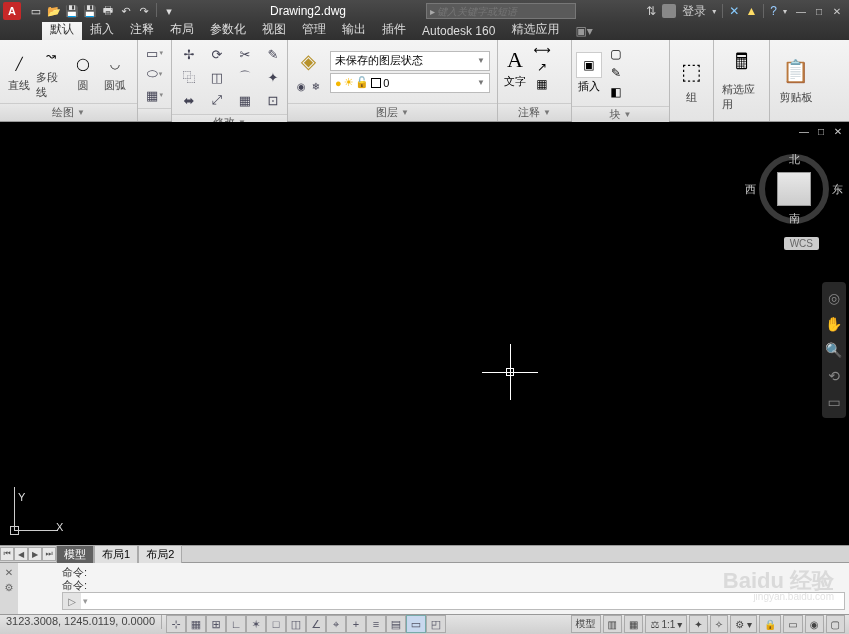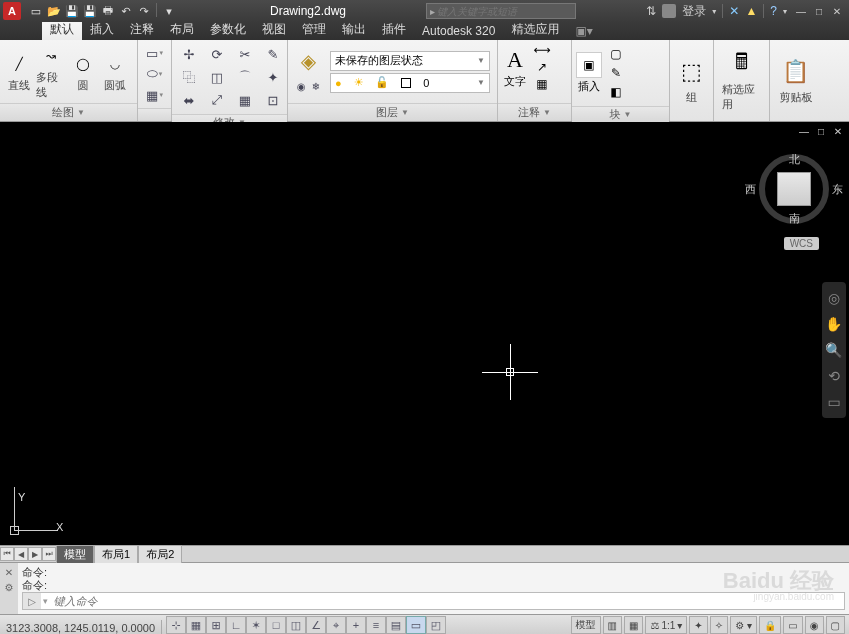--- a/index.html
+++ b/index.html
@@ -36,21 +36,21 @@
 .panel-foot .dd{font-size:8px;color:#777;}
 
 .big-tool { display:flex; flex-direction:column; align-items:center; width:30px; gap:1px;}
 .big-tool .ico { width:26px; height:26px; display:flex; align-items:center; justify-content:center;}
 .big-tool .lbl { font-size:11px; color:#444;}
 .small-grid3 { display:grid; grid-template-columns: repeat(4, 26px); grid-template-rows: repeat(3, 22px); gap:1px 2px; align-items:center; justify-items:center;}
 .small-btn { width:22px; height:20px; display:flex; align-items:center; justify-content:center; font-size:13px; color:#445;}
 .dd-caret{font-size:7px;color:#888;margin-left:1px;}
 
 .layer-col { display:flex; flex-direction:column; gap:2px; width:168px; padding:2px 3px;}
-.layer-cell { height:20px; border:1px solid #bbb; background:#fff; display:flex; align-items:center; padding:0 4px; font-size:11px; gap:12px;}
+.layer-cell { height:20px; border:1px solid #bbb; background:#fff; display:flex; align-items:center; padding:0 4px; font-size:11px; gap:2px;}
 .layer-cell .caret{margin-left:auto;font-size:8px;color:#777;}
 .bulb{color:#f5b700;} .sun{color:#f5b700;} .lock{color:#558;}
 .swatch{width:10px;height:10px;border:1px solid #000;background:#fff;}
 
 .anno-panel .panel-body{flex-direction:column;align-items:flex-start;padding:2px 3px;gap:1px;}
 .anno-row{display:flex;align-items:center;gap:3px;}
 .anno-big{width:28px;height:28px;display:flex;align-items:center;justify-content:center;font-size:22px;font-family:"Times New Roman",serif;}
 .anno-sm{width:20px;height:16px;display:flex;align-items:center;justify-content:center;font-size:12px;}
 
 .block-col{display:flex;flex-direction:column;gap:1px;padding:2px;}
@@ -91,31 +91,31 @@
 
 .layout-tabs{height:17px;background:#d4d4d4;display:flex;align-items:center;border-top:1px solid #999;font-size:11px;}
 .lt-nav{display:flex;gap:0;}
 .lt-nav-btn{width:14px;height:14px;background:#e8e8e8;border:1px solid #aaa;display:flex;align-items:center;justify-content:center;font-size:8px;color:#555;}
 .lt-tab{padding:1px 7px;background:#e0e0e0;border:1px solid #aaa;border-bottom:none;}
 .lt-tab.active{background:#606060;color:#fff;}
 
 
 .cmd-area{height:52px;background:#f4f4f4;display:flex;border-top:1px solid #999;}
 .cmd-side{width:18px;background:#d8d8d8;display:flex;flex-direction:column;align-items:center;gap:4px;padding-top:4px;font-size:10px;color:#666;}
-.cmd-main{flex:1;display:flex;flex-direction:column;font-size:11px;color:#333;padding:2px 4px;position:relative;}
+.cmd-main{flex:1;display:flex;flex-direction:column;font-size:11px;color:#333;padding:2px 4px;position:relative;margin-left:40px;}
 .cmd-line{height:13px;}
 .cmd-input-row{display:flex;align-items:center;height:18px;background:#fff;border:1px solid #bbb;margin-top:1px;}
 .cmd-prompt{width:18px;height:16px;background:#e4e4e4;display:flex;align-items:center;justify-content:center;font-size:10px;color:#777;}
 .cmd-input{flex:1;border:none;outline:none;font-size:11px;font-style:italic;color:#999;padding-left:4px;}
 
 .watermark{position:absolute;right:15px;top:3px;color:rgba(200,200,200,.6);font-size:22px;font-weight:bold;font-family:Liberation Sans, sans-serif;pointer-events:none;}
 .watermark-sub{position:absolute;right:15px;top:28px;color:rgba(180,180,180,.4);font-size:10px;pointer-events:none;}
 
 
-.statusbar{height:20px;background:linear-gradient(#e4e4e4,#cfcfcf);display:flex;align-items:flex-end;font-size:11px;color:#444;border-top:1px solid #999;}
+.statusbar{height:20px;background:linear-gradient(#e4e4e4,#cfcfcf);display:flex;align-items:flex-start;font-size:11px;color:#444;border-top:1px solid #999;}
 .coords{padding:0 6px;}
 .sb-sep{width:1px;height:14px;background:#aaa;}
 .sb-btns{display:flex;gap:0;margin-left:4px;}
 .sb-btn{width:20px;height:18px;background:#d8d8d8;border:1px solid #aaa;display:flex;align-items:center;justify-content:center;font-size:11px;color:#556;}
 .sb-btn.on{background:#c8d8ee;border-color:#7aa;}
 .sb-right{margin-left:auto;display:flex;align-items:center;gap:2px;padding-right:4px;}
 .sb-rbtn{height:18px;padding:0 4px;background:#d8d8d8;border:1px solid #aaa;display:flex;align-items:center;gap:2px;font-size:10px;}
 </style>
 </head>
 <body>
@@ -160,21 +160,21 @@
 <div class="menubar">
   <div class="menu-tab active">默认</div>
   <div class="menu-tab">插入</div>
   <div class="menu-tab">注释</div>
   <div class="menu-tab">布局</div>
   <div class="menu-tab">参数化</div>
   <div class="menu-tab">视图</div>
   <div class="menu-tab">管理</div>
   <div class="menu-tab">输出</div>
   <div class="menu-tab">插件</div>
-  <div class="menu-tab">Autodesk 320</div>
+  <div class="menu-tab">Autodesk 160</div>
   <div class="menu-tab">精选应用</div>
   <div class="menu-tab" style="color:#999">▣▾</div>
 </div>
 
 <div class="ribbon">
 
   <div class="panel" style="width:138px">
     <div class="panel-body">
       <div class="big-tool">
           <div class="ico">╱</div>
@@ -368,21 +368,20 @@
   <div class="cmd-side">
     <div>✕</div>
     <div>⚙</div>
   </div>
   <div class="cmd-main">
     <div class="cmd-line">命令:</div>
     <div class="cmd-line">命令:</div>
     <div class="cmd-input-row">
       <div class="cmd-prompt">▷</div>
       <span style="padding:0 2px;font-size:9px;color:#999;">▾</span>
-      <input class="cmd-input" placeholder="键入命令" style="">
     </div>
     <div class="watermark">Baidu 经验</div>
     <div class="watermark-sub">jingyan.baidu.com</div>
   </div>
 </div>
 
 <div class="statusbar">
   <div class="coords">3123.3008, 1245.0119, 0.0000</div>
   <div class="sb-sep"></div>
   <div class="sb-btns">

